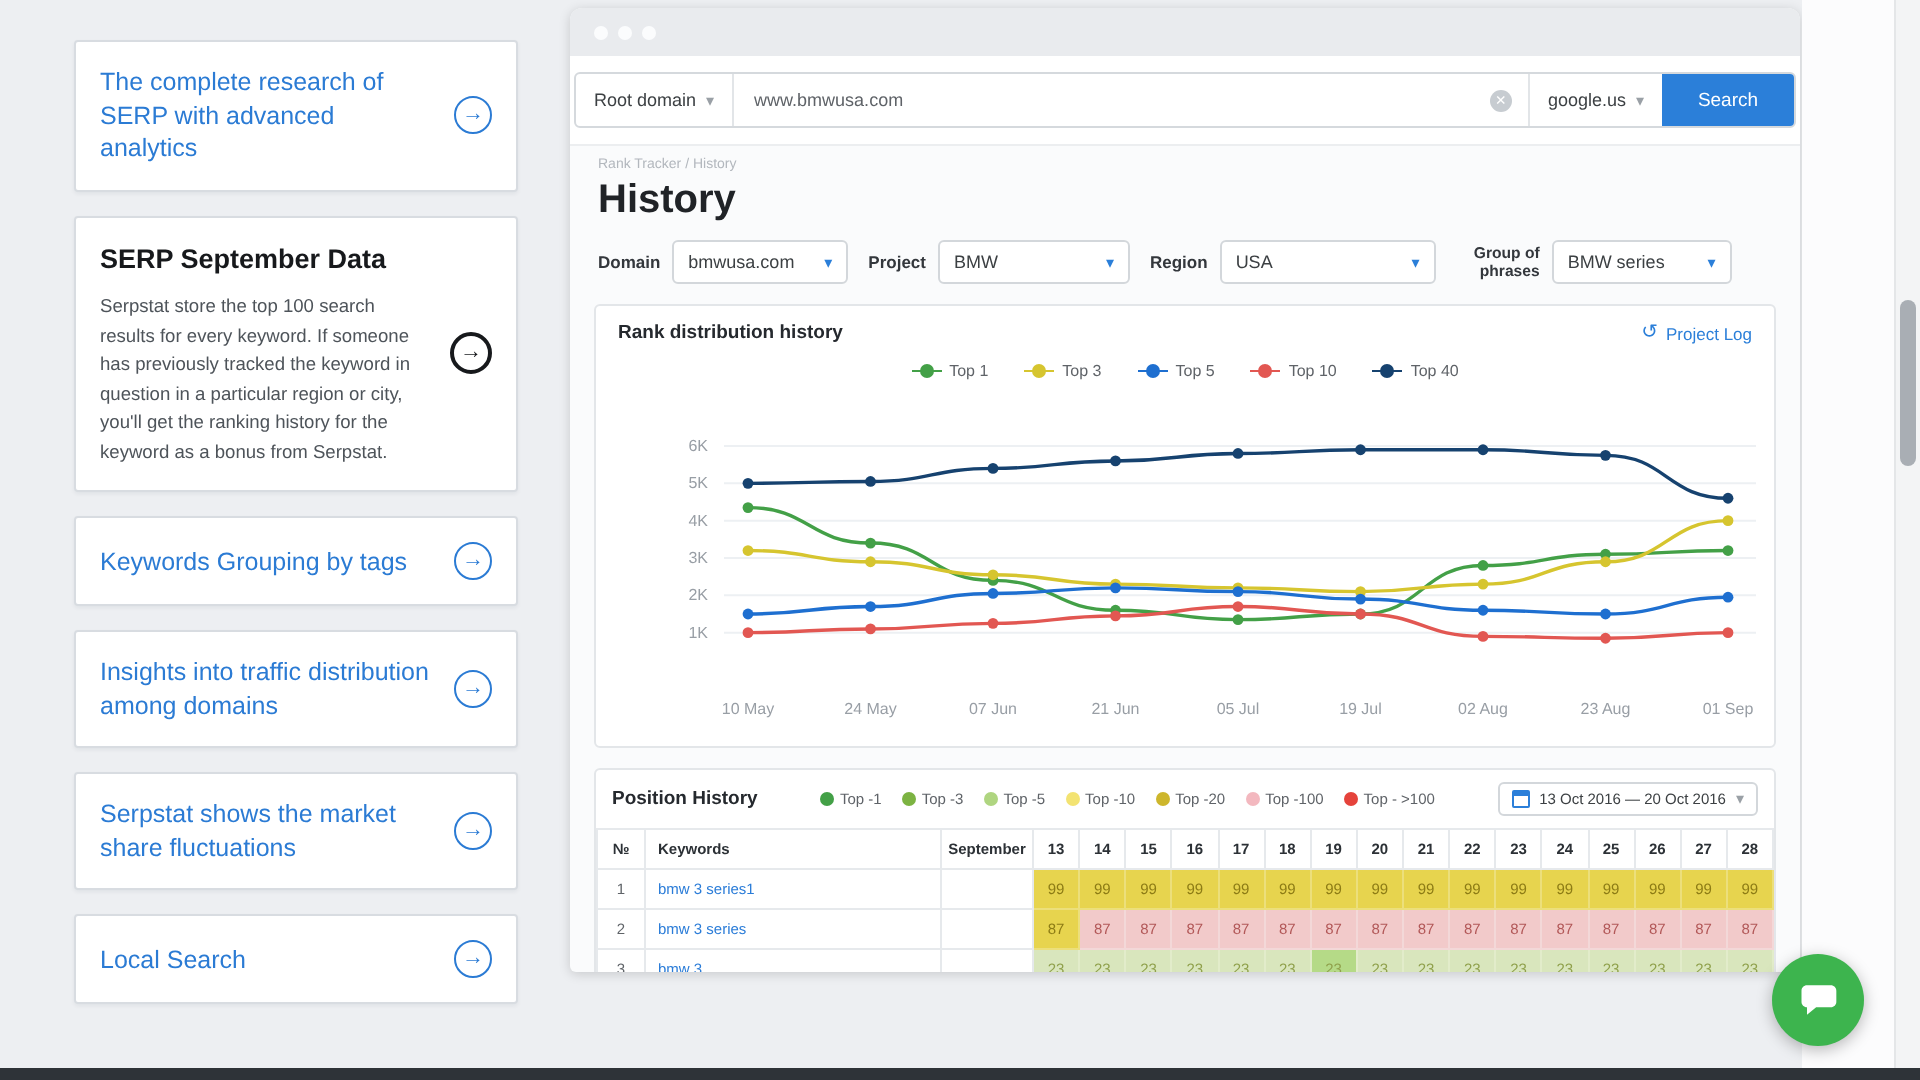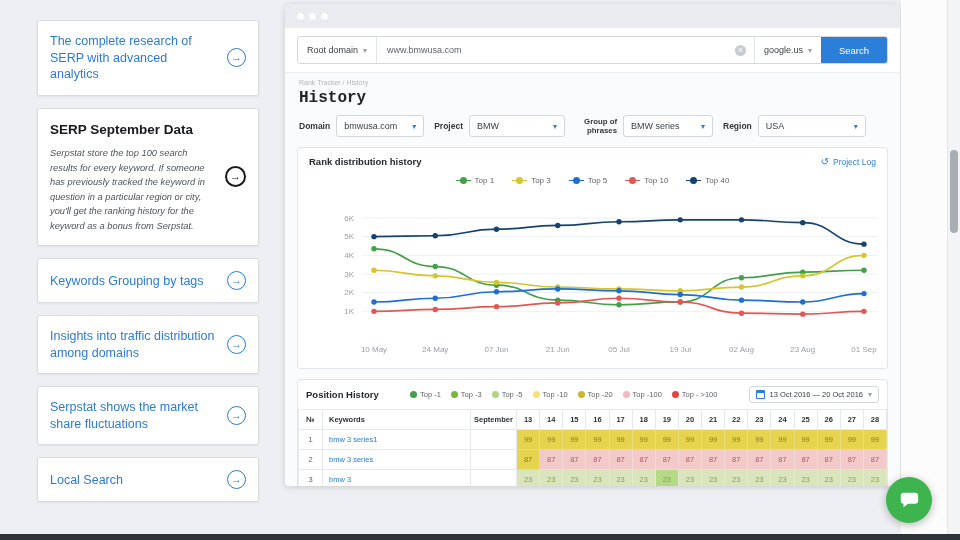--- a/index.html
+++ b/index.html
@@ -15,38 +15,38 @@
   .sidebar { position:absolute; left:37px; top:20px; width:222px; }
   .card {
     background:#fff; border:1px solid #d8dce1; border-radius:2px;
     box-shadow:0 1px 2px rgba(25,35,45,.06);
     padding:12px 12px; margin-bottom:12px;
     display:flex; align-items:center; gap:10px; cursor:pointer;
   }
   .f-body { flex:1; }
   .f-title { font-size:12.5px; line-height:1.32; color:#2b7bd4; }
   .card.active .f-title { font-size:13.5px; font-weight:bold; color:#17191c; margin-bottom:8px; }
-  .f-desc { font-size:9.3px; line-height:1.56; color:#4e545a; margin:0;font-style:italic; }
+  .f-desc { font-size:9.3px; line-height:1.56; color:#4e545a; margin:0; }
   .arrow-circle {
     flex:0 0 auto; width:19px; height:19px; border:1.5px solid #2b7bd4; border-radius:50%;
     color:#2b7bd4; display:flex; align-items:center; justify-content:center;
   }
   .arrow-circle::before { content:"→"; font-size:11px; line-height:1; }
   .arrow-circle.dark { width:21px; height:21px; border-color:#17191c; color:#17191c; border-width:2px; font-weight:bold; }
 
   
   .app {
     position:absolute; left:285px; top:4px; width:615px; height:482px;
     background:#fafbfc; border-radius:6px 6px 3px 3px; overflow:hidden;
     box-shadow:0 1px 6px rgba(0,0,0,.16);
   }
   .chrome { height:24px; background:#e9ebee; display:flex; align-items:center; padding-left:12px; gap:5px; }
   .dot { width:7px; height:7px; border-radius:50%; background:#fbfcfd; }
 
-  .searchband { background:#fff; border-bottom:1px solid #eceef0; padding:8px 12px; }
+  .searchband { background:#fff; border-bottom:1px solid #eceef0; padding:8px 2px; }
   .searchbox {
     height:28px; border:1px solid #d5d9dd; border-radius:3px; background:#fff;
     display:flex; align-items:stretch; overflow:hidden;
   }
   .scope, .engine { display:flex; align-items:center; gap:5px; padding:0 9px; font-size:9px; color:#3c4043; cursor:pointer; white-space:nowrap; }
   .scope { border-right:1px solid #e2e5e8; }
   .engine { border-left:1px solid #e2e5e8; }
   .chev::after { content:"▾"; font-size:8px; color:#9aa0a6; }
   .chev.blue::after { color:#2b7fd9; }
   .query { flex:1; display:flex; align-items:center; padding:0 8px; gap:6px; }
@@ -55,21 +55,21 @@
   }
   .clear {
     width:11px; height:11px; border-radius:50%; background:#c7ccd1; color:#fff;
     display:flex; align-items:center; justify-content:center; cursor:pointer; flex:0 0 auto;
   }
   .clear::before { content:"×"; font-size:9px; line-height:1; }
   .search-btn { width:66px; background:#2b7fd9; color:#fff; border:none; font-size:9.5px; font-family:inherit; cursor:pointer; }
 
   .content { padding:4px 12px 0; }
   .breadcrumb { font-size:7px; color:#b2b7bd; margin:2px 2px 0; }
-  .page-title { font-size:16px; font-weight:bold; color:#202327; margin:3px 2px 8px;font-family:Liberation Mono, monospace; }
+  .page-title { font-size:20px; font-weight:bold; color:#202327; margin:3px 2px 8px; }
 
   .filters { display:flex; align-items:center; gap:10px; margin:0 2px 10px; }
   .filter { display:flex; align-items:center; gap:6px; }
   .f-label { font-size:8.5px; font-weight:bold; color:#33373c; white-space:nowrap; }
   .f-label.two-line { white-space:normal; width:42px; text-align:right; font-size:7.8px; line-height:1.2; }
   .select {
     height:22px; border:1px solid #d3d7db; border-radius:3px; background:#fff;
     display:flex; align-items:center; justify-content:space-between; padding:0 7px;
     font-size:9px; color:#3c4043; cursor:pointer;
   }
@@ -212,30 +212,30 @@
           </div>
         </div>
         <div class="filter">
           <span class="f-label">Project</span>
           <div class="select w1">
             <span>BMW</span>
             <span class="chev blue"></span>
           </div>
         </div>
         <div class="filter">
+          <span class="f-label">Region</span>
+          <div class="select w3">
+            <span>USA</span>
+            <span class="chev blue"></span>
+          </div>
+        </div>
+        <div class="filter">
           <span class="f-label two-line">Group of phrases</span>
           <div class="select w4">
             <span>BMW series</span>
-            <span class="chev blue"></span>
-          </div>
-        </div>
-        <div class="filter">
-          <span class="f-label">Region</span>
-          <div class="select w3">
-            <span>USA</span>
             <span class="chev blue"></span>
           </div>
         </div>
       </div>
 
       <section class="panel-card chart-card">
         <header>
           <span class="card-title">Rank distribution history</span>
           <a class="project-log">
             <span class="undo-icon"></span>

